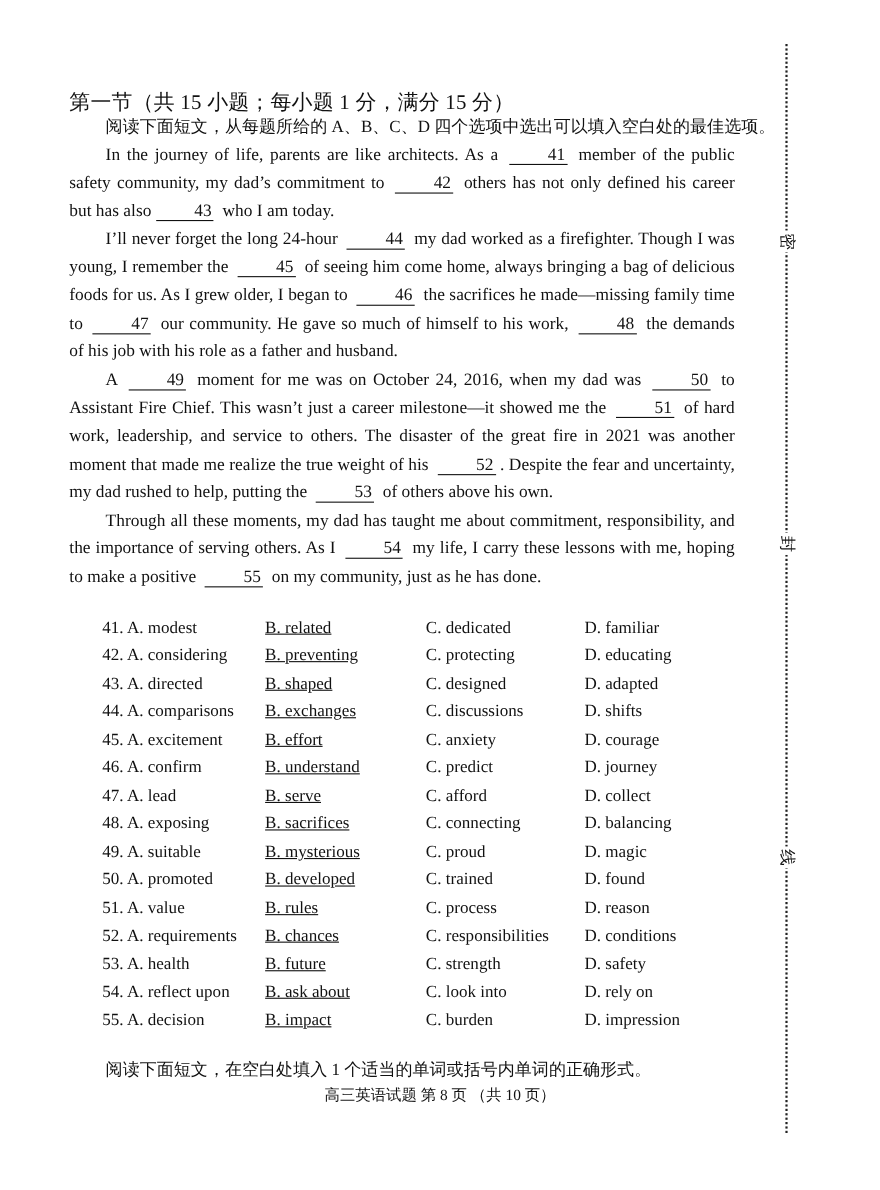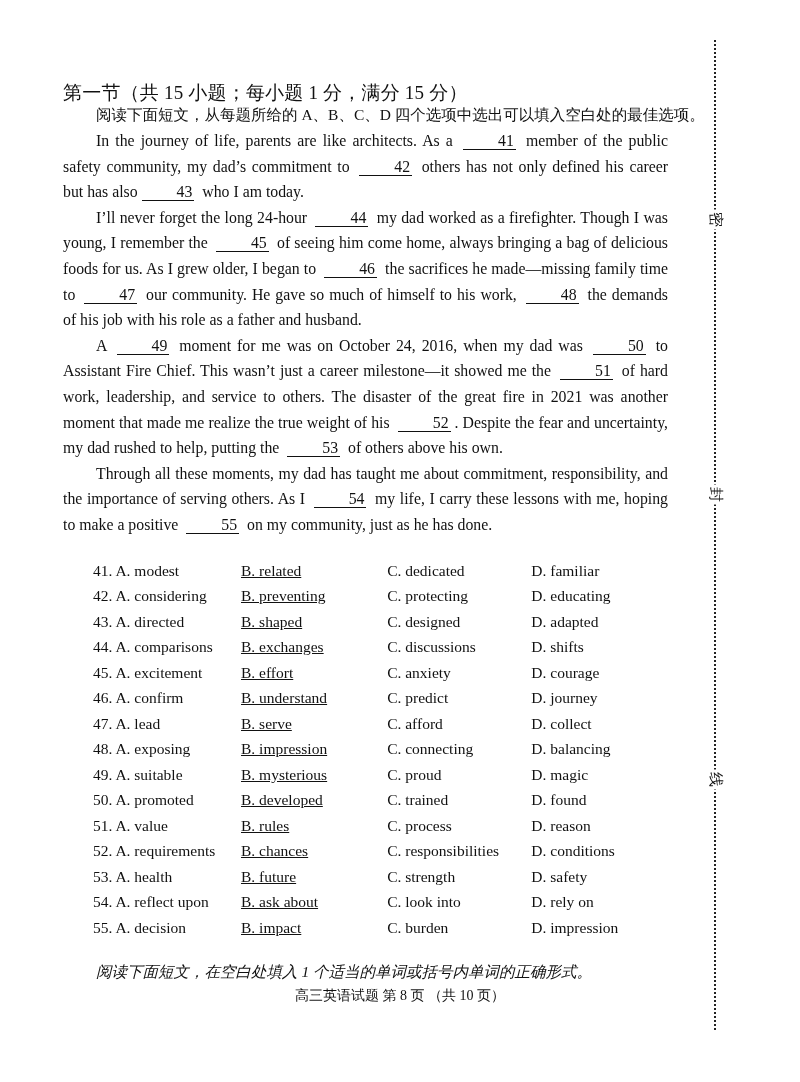--- a/index.html
+++ b/index.html
@@ -10,21 +10,21 @@
   .instr { position: absolute; left: 96px; top: 105px; font-size: 15.5px; }
   .passage { position: absolute; left: 63px; top: 128px; width: 605px; font-size: 15.8px; line-height: 25.6px; }
   .passage p { margin: 0; text-indent: 33px; text-align: justify; text-align-last: left; }
   .blank { display: inline-block; min-width: 44px; text-align: center; border-bottom: 1px solid #111; line-height: 16px; margin: 0 4px; padding: 0 2px; }
   .blank.short { min-width: 28px; margin-left: 0; }
   .options { position: absolute; left: 65px; top: 558px; width: 600px; font-size: 15.5px; }
   .opt-row { display: flex; height: 25.5px; align-items: center; margin-left: 28px; }
   .opt-row span { display: inline-block; }
   .c0 { width: 155px; } .c1 { width: 153px; text-decoration: underline; } .c2 { width: 151px; } .c3 { width: 140px; }
   .section2-head { position: absolute; left: 63px; top: 940px; font-size: 15.5px; }
-  .instr2 { position: absolute; left: 96px; top: 962px; font-size: 15.5px; font-style: italic; }
+  .instr2 { position: absolute; left: 96px; top: 962px; font-size: 15.5px; }
   .footer { position: absolute; left: 0; width: 800px; top: 987px; text-align: center; font-size: 14px; }
   .seal-line { position: absolute; left: 714px; top: 40px; height: 990px; width: 0; border-left: 2px dotted #222; }
   .seal-char { position: absolute; left: 705px; width: 20px; text-align: center; font-size: 15px; background: #fff; font-family: "DejaVu Sans", sans-serif; transform: rotate(90deg); }
 </style>
 </head>
 <body>
 
 <div class="page">
   <div class="section-head">第一节（共 15 小题；每小题 1 分，满分 15 分）</div>
   <div class="instr">阅读下面短文，从每题所给的 A、B、C、D 四个选项中选出可以填入空白处的最佳选项。</div>
@@ -74,21 +74,21 @@
         <span class="c3">D. journey</span>
       </div>
       <div class="opt-row">
         <span class="c0">47. A. lead</span>
         <span class="c1">B. serve</span>
         <span class="c2">C. afford</span>
         <span class="c3">D. collect</span>
       </div>
       <div class="opt-row">
         <span class="c0">48. A. exposing</span>
-        <span class="c1">B. impression</span>
+        <span class="c1">B. sacrifices</span>
         <span class="c2">C. connecting</span>
         <span class="c3">D. balancing</span>
       </div>
       <div class="opt-row">
         <span class="c0">49. A. suitable</span>
         <span class="c1">B. mysterious</span>
         <span class="c2">C. proud</span>
         <span class="c3">D. magic</span>
       </div>
       <div class="opt-row">

